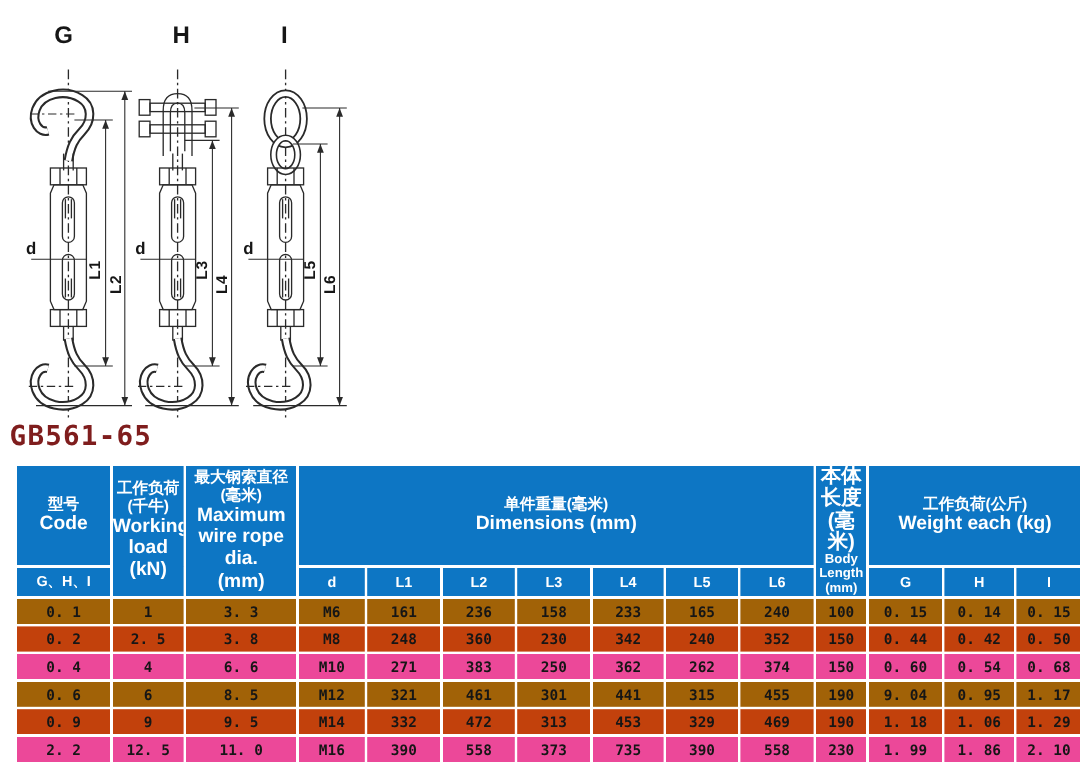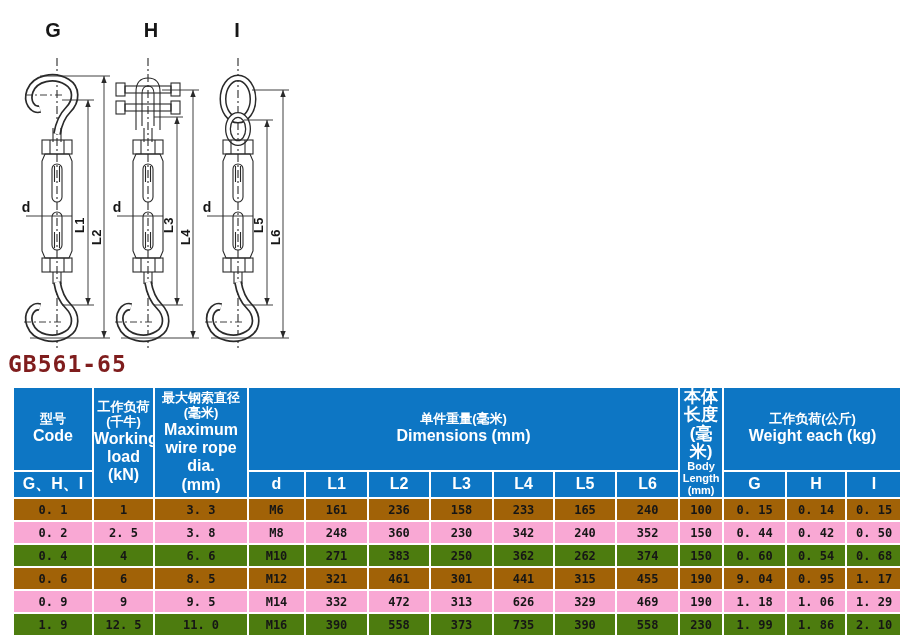--- a/index.html
+++ b/index.html
@@ -22,30 +22,30 @@
        font-family:"DejaVu Sans Mono",monospace;font-weight:bold;
        font-size:23px;letter-spacing:1px;color:#7f1d1d;}
 
   
   table.spec{position:absolute;left:12px;top:386px;border-collapse:collapse;
        table-layout:fixed;width:887px;}
   table.spec th,table.spec td{border:2px solid #fff;padding:0;margin:0;
        text-align:center;vertical-align:middle;overflow:hidden;}
   table.spec thead th{background:#0d76c4;color:#fff;font-weight:bold;}
   .h-main{height:70px;}
-  .h-sub th{height:20px;font-size:16px;font-weight:bold;}
+  .h-sub th{height:20px;font-size:12px;font-weight:bold;}
   .zh{font-size:13px;line-height:1.14;}
   .en{font-size:16px;line-height:1.14;}
   .tight .zh{font-size:17px;line-height:1.08;}
   .tight .en{font-size:11px;line-height:1.08;}
   tbody td{height:21px;font-family:"DejaVu Sans Mono",monospace;
        font-weight:bold;font-size:12px;color:#161616;}
   tr.light td{background:#a16207;}
-  tr.medium td{background:#f9a8d4;}
-  tr.dark td{background:#4d7c0f;}
+  tr.medium td{background:#c2410c;}
+  tr.dark td{background:#ec4899;}
 </style>
 </head>
 <body>
 
 <div class="figure">
   <svg width="330" height="352" viewBox="0 0 330 352">
     <defs>
       <marker id="arr" viewBox="0 0 10 10" refX="9" refY="5" markerWidth="9" markerHeight="9" orient="auto-start-reverse">
         <path d="M0,1.5 L9,5 L0,8.5 z" fill="#2a2a2a"></path>
       </marker>
@@ -322,30 +322,30 @@
         <td>1. 17</td>
     </tr>
     <tr class="medium">
       <td>0. 9</td>
         <td>9</td>
         <td>9. 5</td>
         <td>M14</td>
         <td>332</td>
         <td>472</td>
         <td>313</td>
-        <td>626</td>
+        <td>453</td>
         <td>329</td>
         <td>469</td>
         <td>190</td>
         <td>1. 18</td>
         <td>1. 06</td>
         <td>1. 29</td>
     </tr>
     <tr class="dark">
-      <td>1. 9</td>
+      <td>2. 2</td>
         <td>12. 5</td>
         <td>11. 0</td>
         <td>M16</td>
         <td>390</td>
         <td>558</td>
         <td>373</td>
         <td>735</td>
         <td>390</td>
         <td>558</td>
         <td>230</td>

